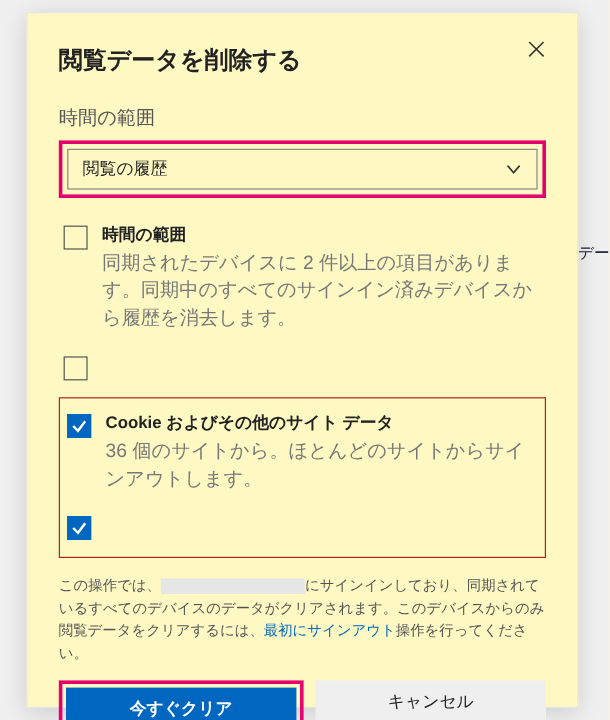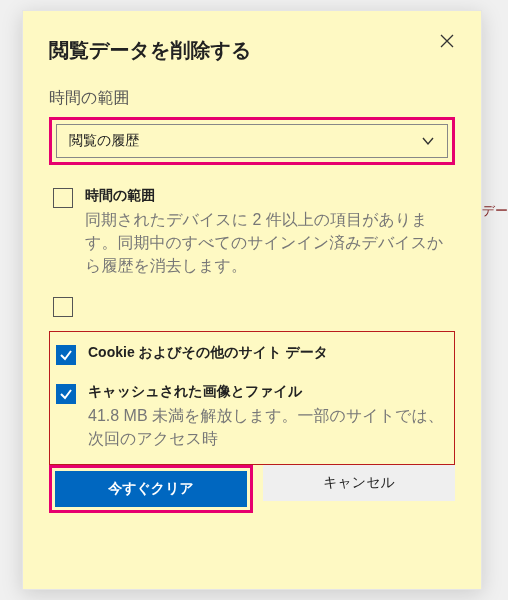--- a/index.html
+++ b/index.html
@@ -149,21 +149,21 @@
     padding: 3px;
     flex: 1;
     display: flex;
   }
   .btn-highlight .btn { flex: 1; }
   .side-text {
     position: absolute;
     right: 0;
     top: 202px;
     font-size: 13px;
-    color: #7f1d1d;
+    color: #0f172a;
     writing-mode: horizontal-tb;
   }
 </style>
 </head>
 <body>
 
 <div class="side-text">デー</div>
 
 <div class="dialog">
 
@@ -209,39 +209,39 @@
     <div class="highlight-group">
 
       <div class="item-row">
         <div class="checkbox checked">
           <svg width="14" height="14" viewBox="0 0 14 14">
               <path d="M2 7 L6 11 L12 3" stroke="#fff" stroke-width="2" fill="none"></path>
             </svg>
         </div>
         <div class="item-text">
           <div class="item-title">Cookie およびその他のサイト データ</div>
+          <div class="item-desc">36 個のサイトから。ほとんどのサイトからサインアウトします。</div>
         </div>
       </div>
 
       <div class="item-row">
         <div class="checkbox checked">
           <svg width="14" height="14" viewBox="0 0 14 14">
               <path d="M2 7 L6 11 L12 3" stroke="#fff" stroke-width="2" fill="none"></path>
             </svg>
         </div>
-        <div class="item-text">
-          <div class="item-title">キャッシュされた画像とファイル</div>
-          <div class="item-desc">41.8 MB 未満を解放します。一部のサイトでは、次回のアクセス時</div>
-        </div>
-      </div>
-
-    </div>
-
-  </div>
-
+      </div>
+
+    </div>
+
+  </div>
+
+  <div class="footer-note">
+    <span>この操作では、</span><span class="redacted"></span><span>にサインインしており、同期されているすべてのデバイスのデータがクリアされます。このデバイスからのみ閲覧データをクリアするには、</span><span class="link">最初にサインアウト</span><span>操作を行ってください。</span>
+  </div>
 
   <div class="buttons">
     <div class="btn-highlight">
       <button class="btn btn-primary">今すぐクリア</button>
     </div>
     <button class="btn btn-secondary">キャンセル</button>
   </div>
 
 </div>
 

